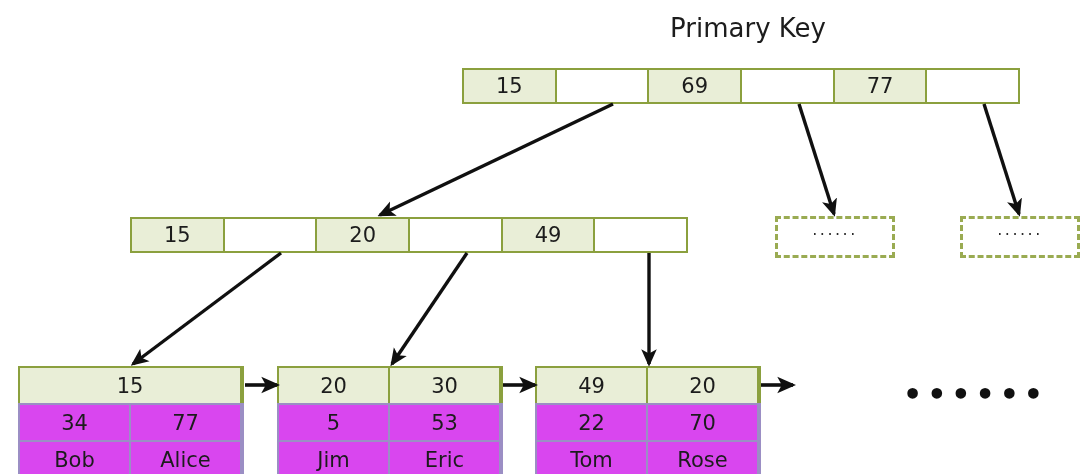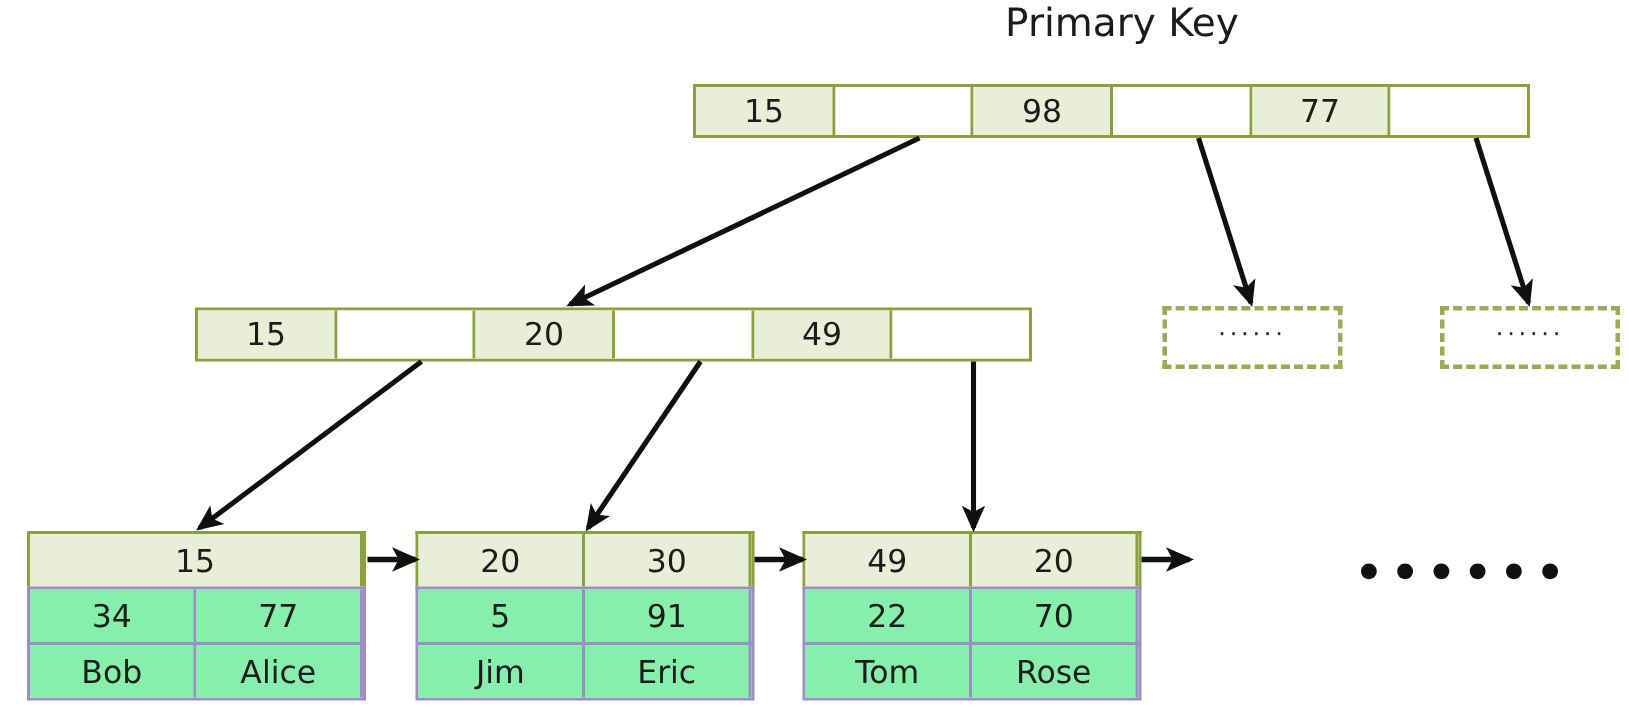--- a/index.html
+++ b/index.html
@@ -10,21 +10,21 @@
   body {
     width: 1086px;
     height: 474px;
     position: relative;
     overflow: hidden;
     font-family: "DejaVu Sans", sans-serif;
     color: #1a1a1a;
   }
   #canvas {
     position: absolute;
-    left: 0; top: 0;
+    left: 0; top: 12px;
     width: 1086px;
     height: 384px;
   }
   #arrow-layer {
     position: absolute;
     left: 0; top: 0;
     width: 1086px;
     height: 474px;
     pointer-events: none;
   }
@@ -125,21 +125,21 @@
     justify-content: center;
     font-size: 21px;
     color: #1c1c1c;
   }
   .leaf-row.keys .leaf-cell {
     background: #e9eed7;
     border-right: 2px solid #8ba03e;
   }
   .leaf-row.vals .leaf-cell,
   .leaf-row.names .leaf-cell {
-    background: #86efac;
+    background: #d946ef;
     border-right: 2px solid #9b8ec4;
   }
   .leaf-cell:last-child { border-right: none; }
 
   
   .dots-big {
     position: absolute;
     font-size: 30px;
     font-weight: bold;
     letter-spacing: 5px;
@@ -151,21 +151,21 @@
 </head>
 <body>
 
 <div id="canvas">
 
   <div class="title">Primary Key</div>
 
   <div class="index-node" id="root-node" style="left:462px; top:56px; width:558px;">
     <div class="index-cell key">15</div>
     <div class="index-cell ptr"></div>
-    <div class="index-cell key">98</div>
+    <div class="index-cell key">69</div>
     <div class="index-cell ptr"></div>
     <div class="index-cell key">77</div>
     <div class="index-cell ptr"></div>
   </div>
 
   <div class="index-node" id="internal-node" style="left:130px; top:205px; width:558px;">
     <div class="index-cell key">15</div>
     <div class="index-cell ptr"></div>
     <div class="index-cell key">20</div>
     <div class="index-cell ptr"></div>
@@ -194,21 +194,21 @@
     </div>
   </div>
 
   <div class="leaf-node" style="left:277px; top:354px;">
     <div class="leaf-row keys">
       <div class="leaf-cell">20</div>
       <div class="leaf-cell">30</div>
     </div>
     <div class="leaf-row vals">
       <div class="leaf-cell">5</div>
-      <div class="leaf-cell">91</div>
+      <div class="leaf-cell">53</div>
     </div>
     <div class="leaf-row names">
       <div class="leaf-cell">Jim</div>
       <div class="leaf-cell">Eric</div>
     </div>
   </div>
 
   <div class="leaf-node" style="left:535px; top:354px;">
     <div class="leaf-row keys">
       <div class="leaf-cell">49</div>

